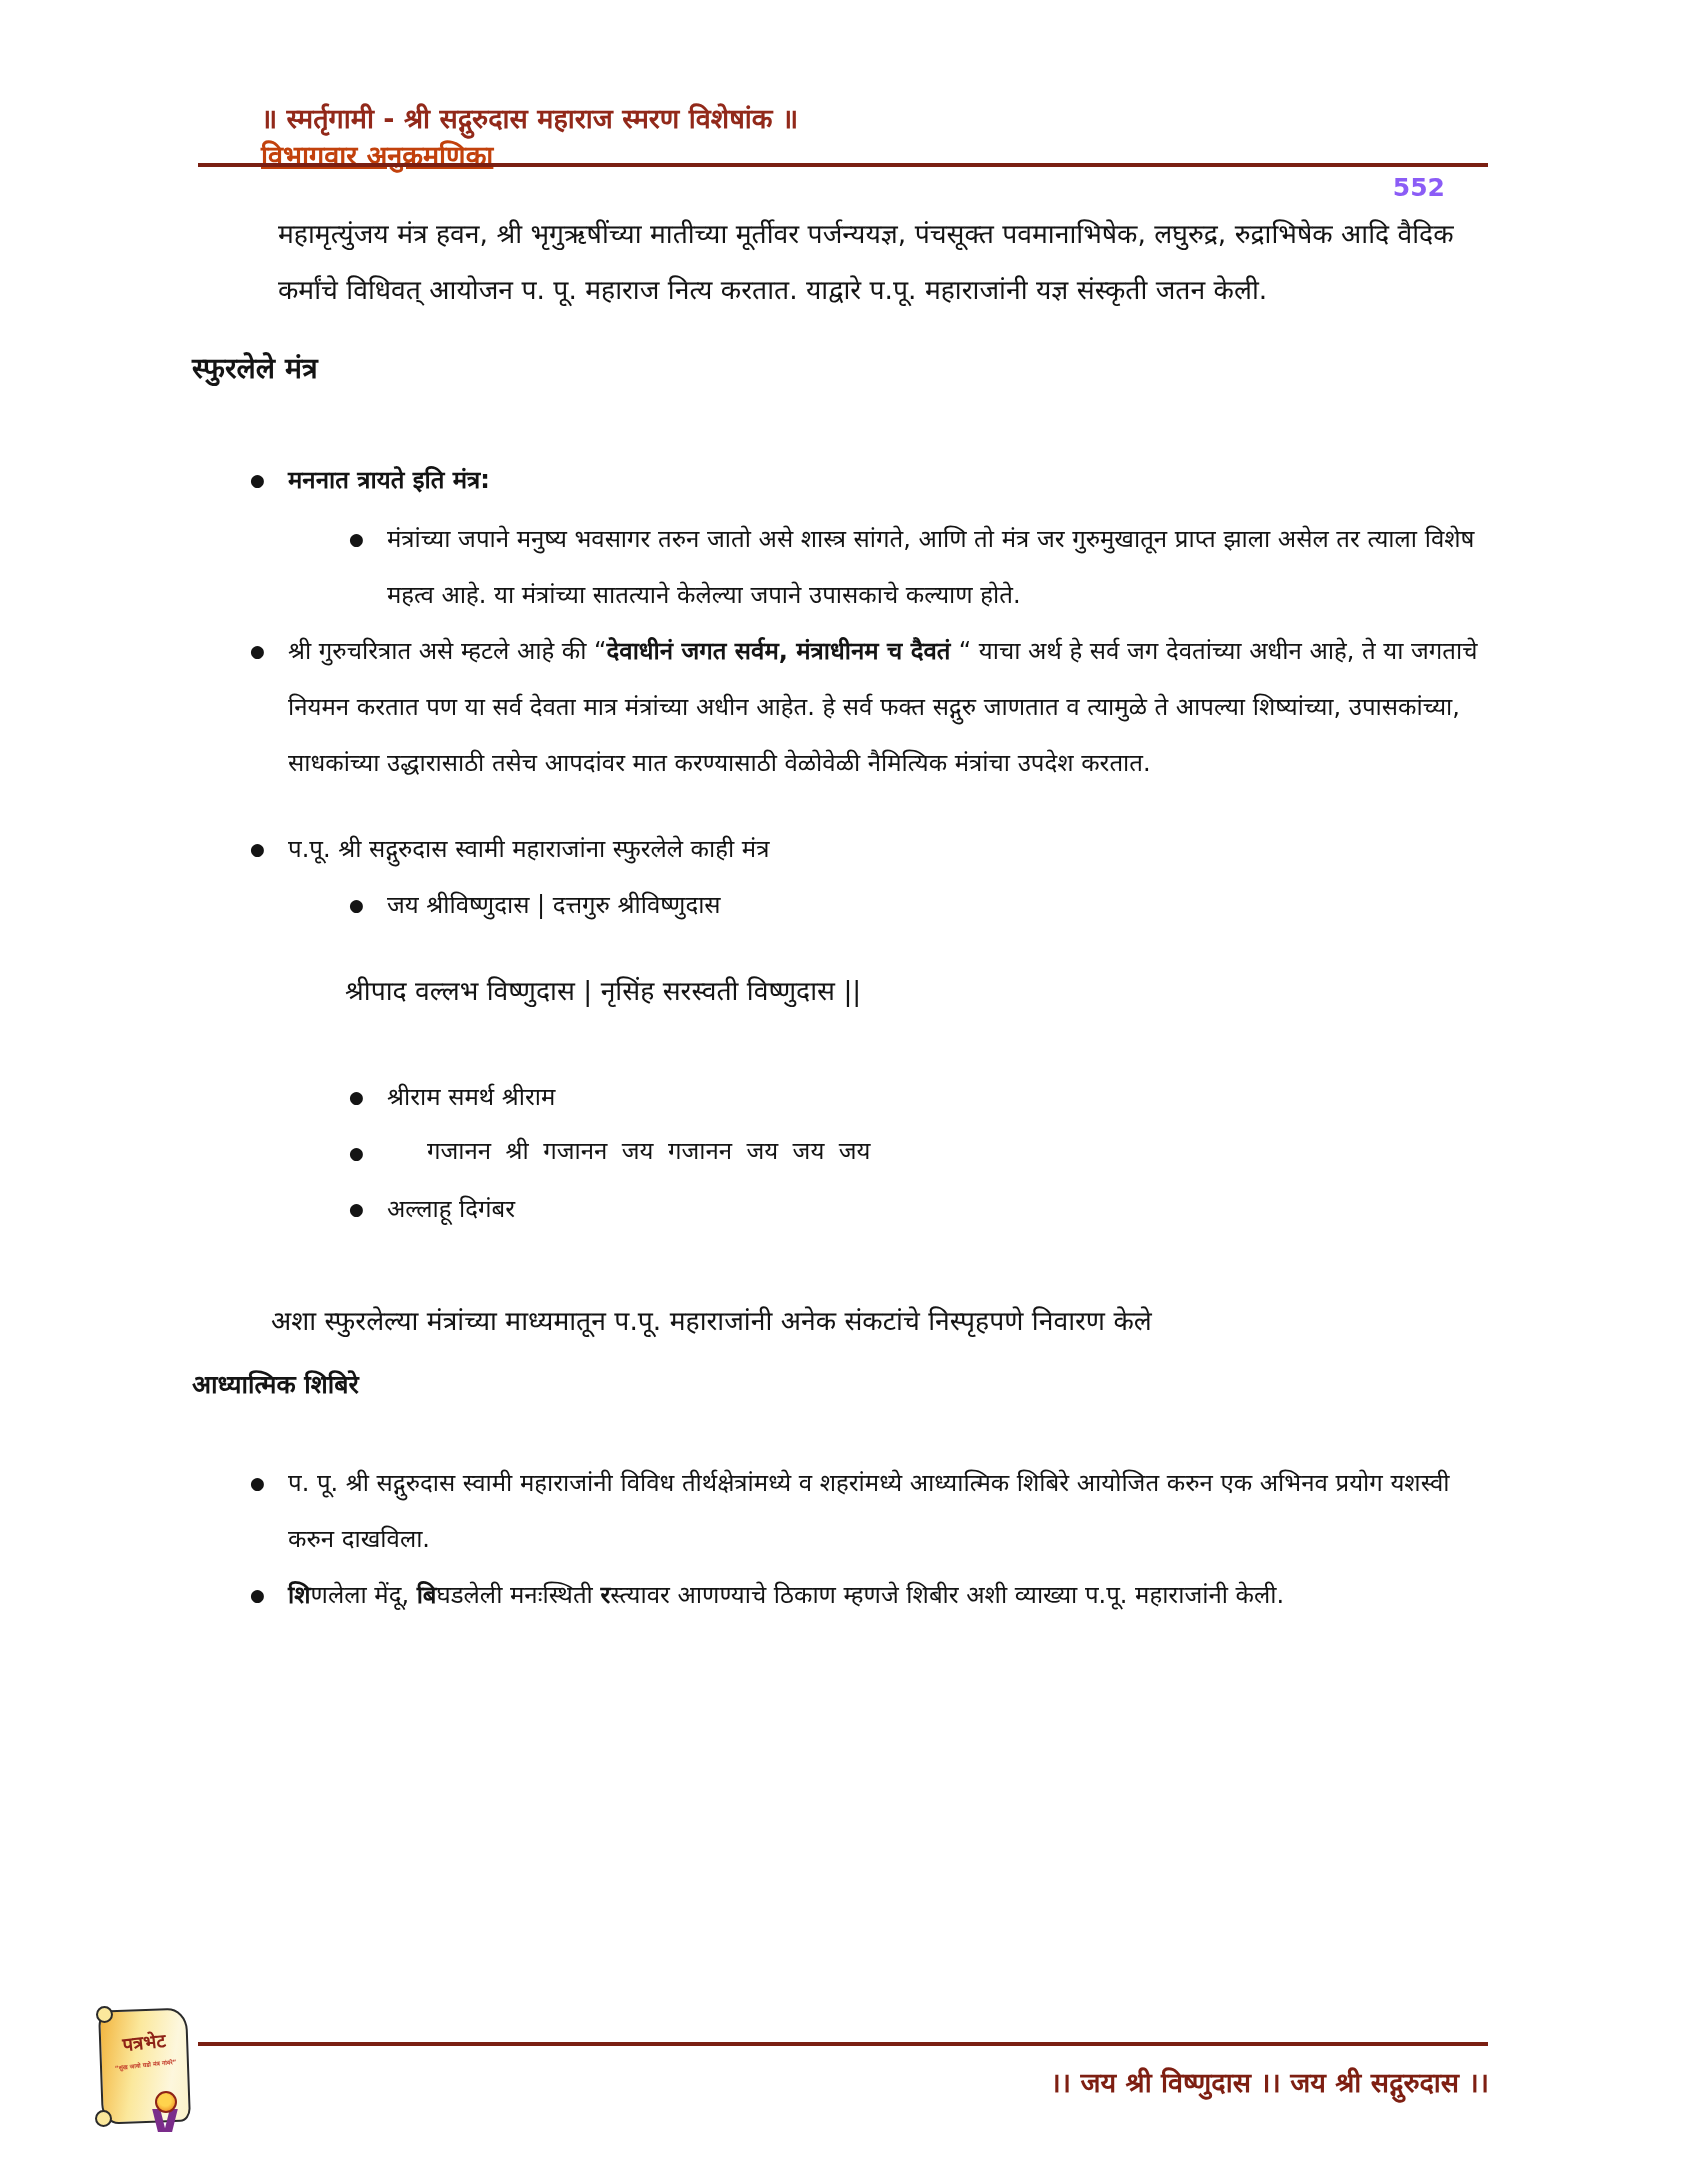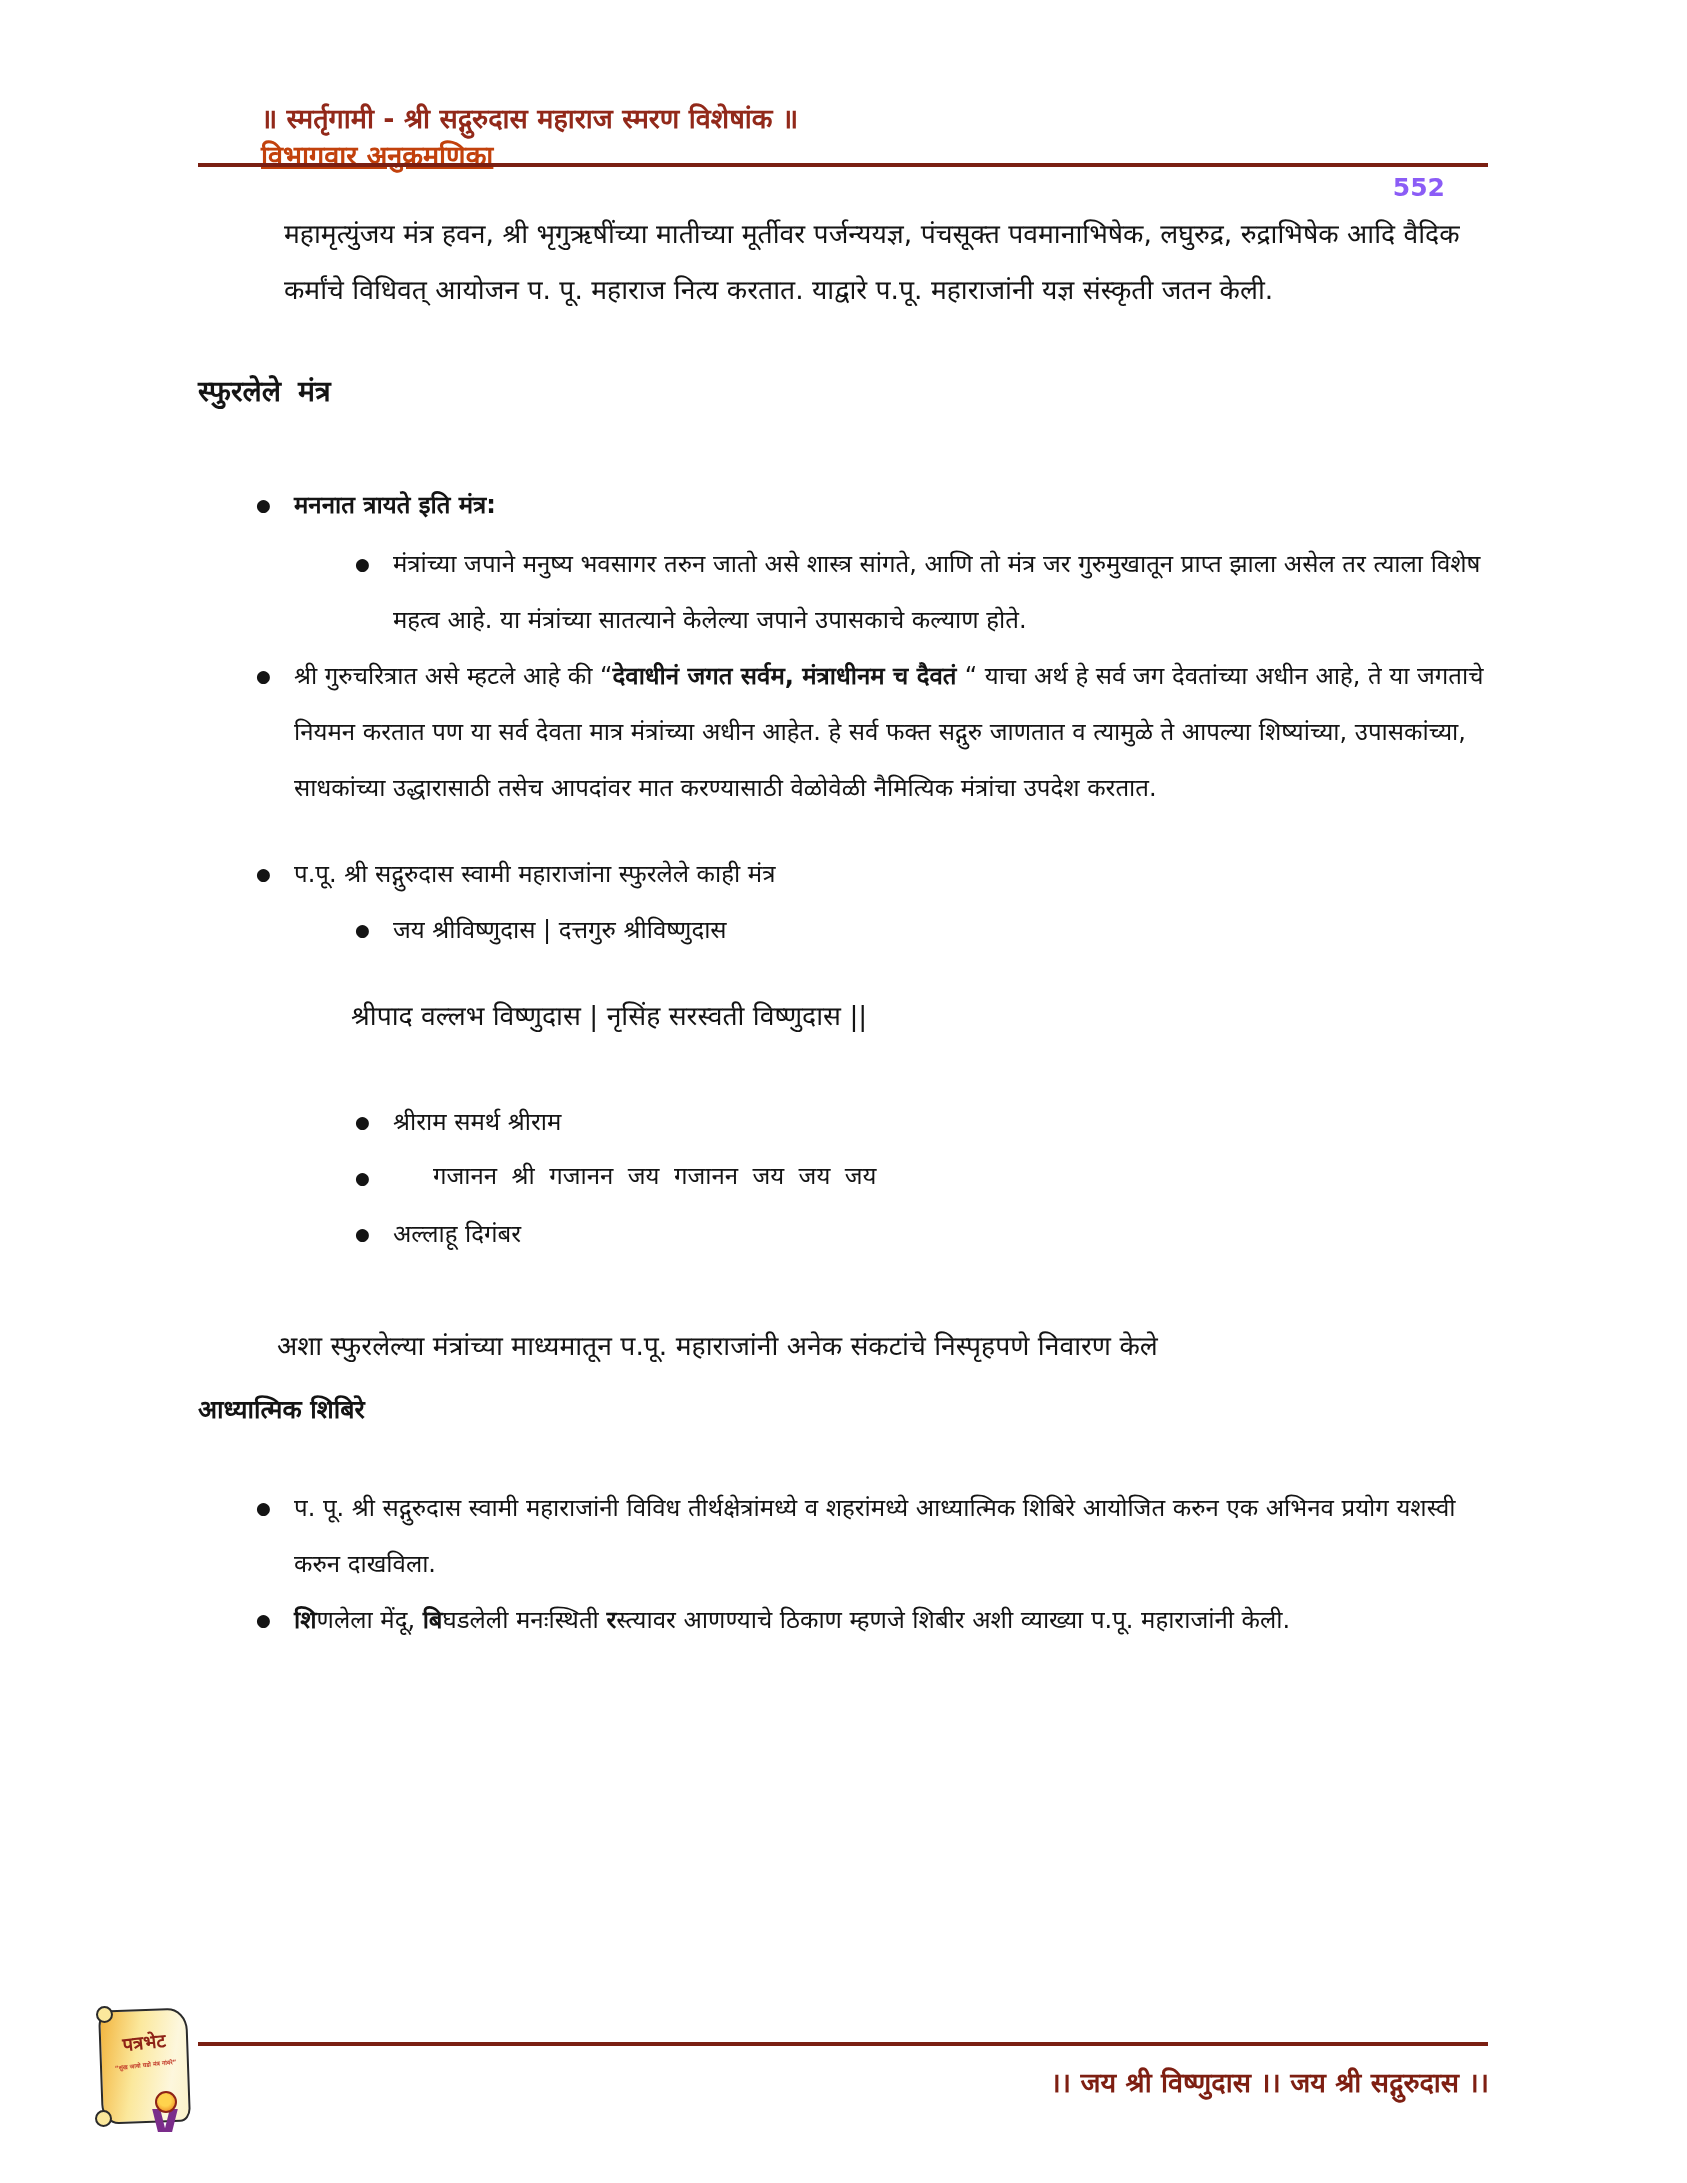--- a/index.html
+++ b/index.html
@@ -14,24 +14,24 @@
     position:absolute; top:99px; left:198px; width:1290px;
     display:flex; align-items:baseline;flex-direction:column;
   }
   .header-title { font-size:27px; font-weight:bold; color:#92291A; white-space:nowrap; }
   .header-link  { font-size:27px; font-weight:bold; color:#c2410c; text-decoration:underline;
                   margin-left:63px; white-space:nowrap; cursor:pointer; }
   .header-page  { font-size:25px; font-weight:bold; color:#8b5cf6; margin-left:auto; margin-right:43px; }
   .header-rule  { position:absolute; top:163px; left:198px; width:1290px; height:4px; background:#7A1F12; }
 
   
-  .content { position:absolute; top:189px; left:198px; width:1290px; }
+  .content { position:absolute; top:189px; left:192px; width:1290px; }
   .para  { font-size:26.5px; line-height:56px; padding-left:86px; margin-top:16.5px; }
   .para2 { font-size:26.5px; line-height:56px; padding-left:79px; margin-top:56px; }
-  .h1 { font-size:28.4px; font-weight:bold; line-height:40px; margin-top:56px;font-family:Liberation Mono, monospace; }
+  .h1 { font-size:28.4px; font-weight:bold; line-height:40px; margin-top:31px; }
   .h2 { font-size:25px; font-weight:bold; line-height:40px; margin-top:16.5px; }
 
   .li  { display:flex; align-items:flex-start; }
   .li .marker { width:38px; margin-left:58px; font-size:17px; line-height:56px; flex:none; }
   .li .txt    { flex:1; font-size:24px; line-height:56px; }
   .li2 .marker { margin-left:157px; }
   .mt95 { margin-top:63px; } .mt75 { margin-top:50px; } .mt45 { margin-top:30px; }
   .mt5  { margin-top:3.3px; }
   .standalone { font-size:26.5px; line-height:56px; margin-left:153px; margin-top:30px; }
   .indent-extra { padding-left:40px;font-family:Liberation Mono, monospace; }

